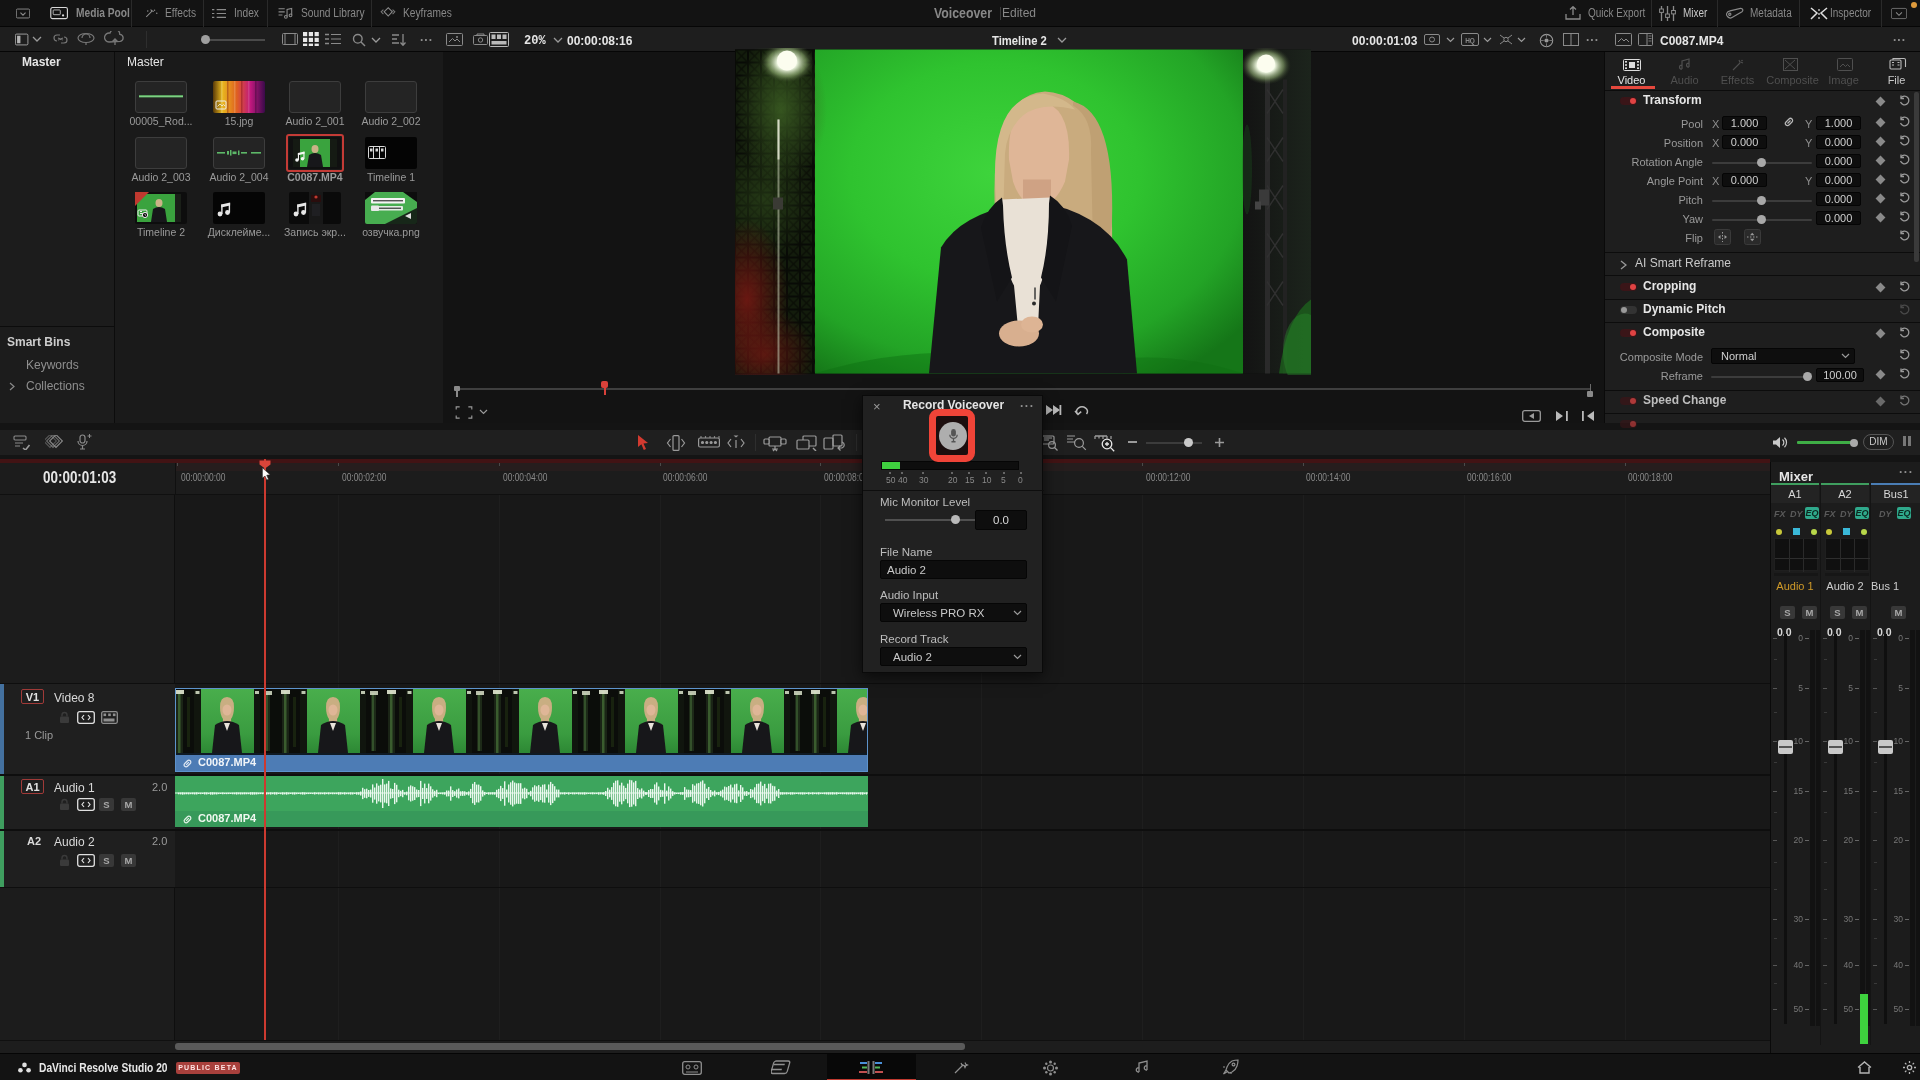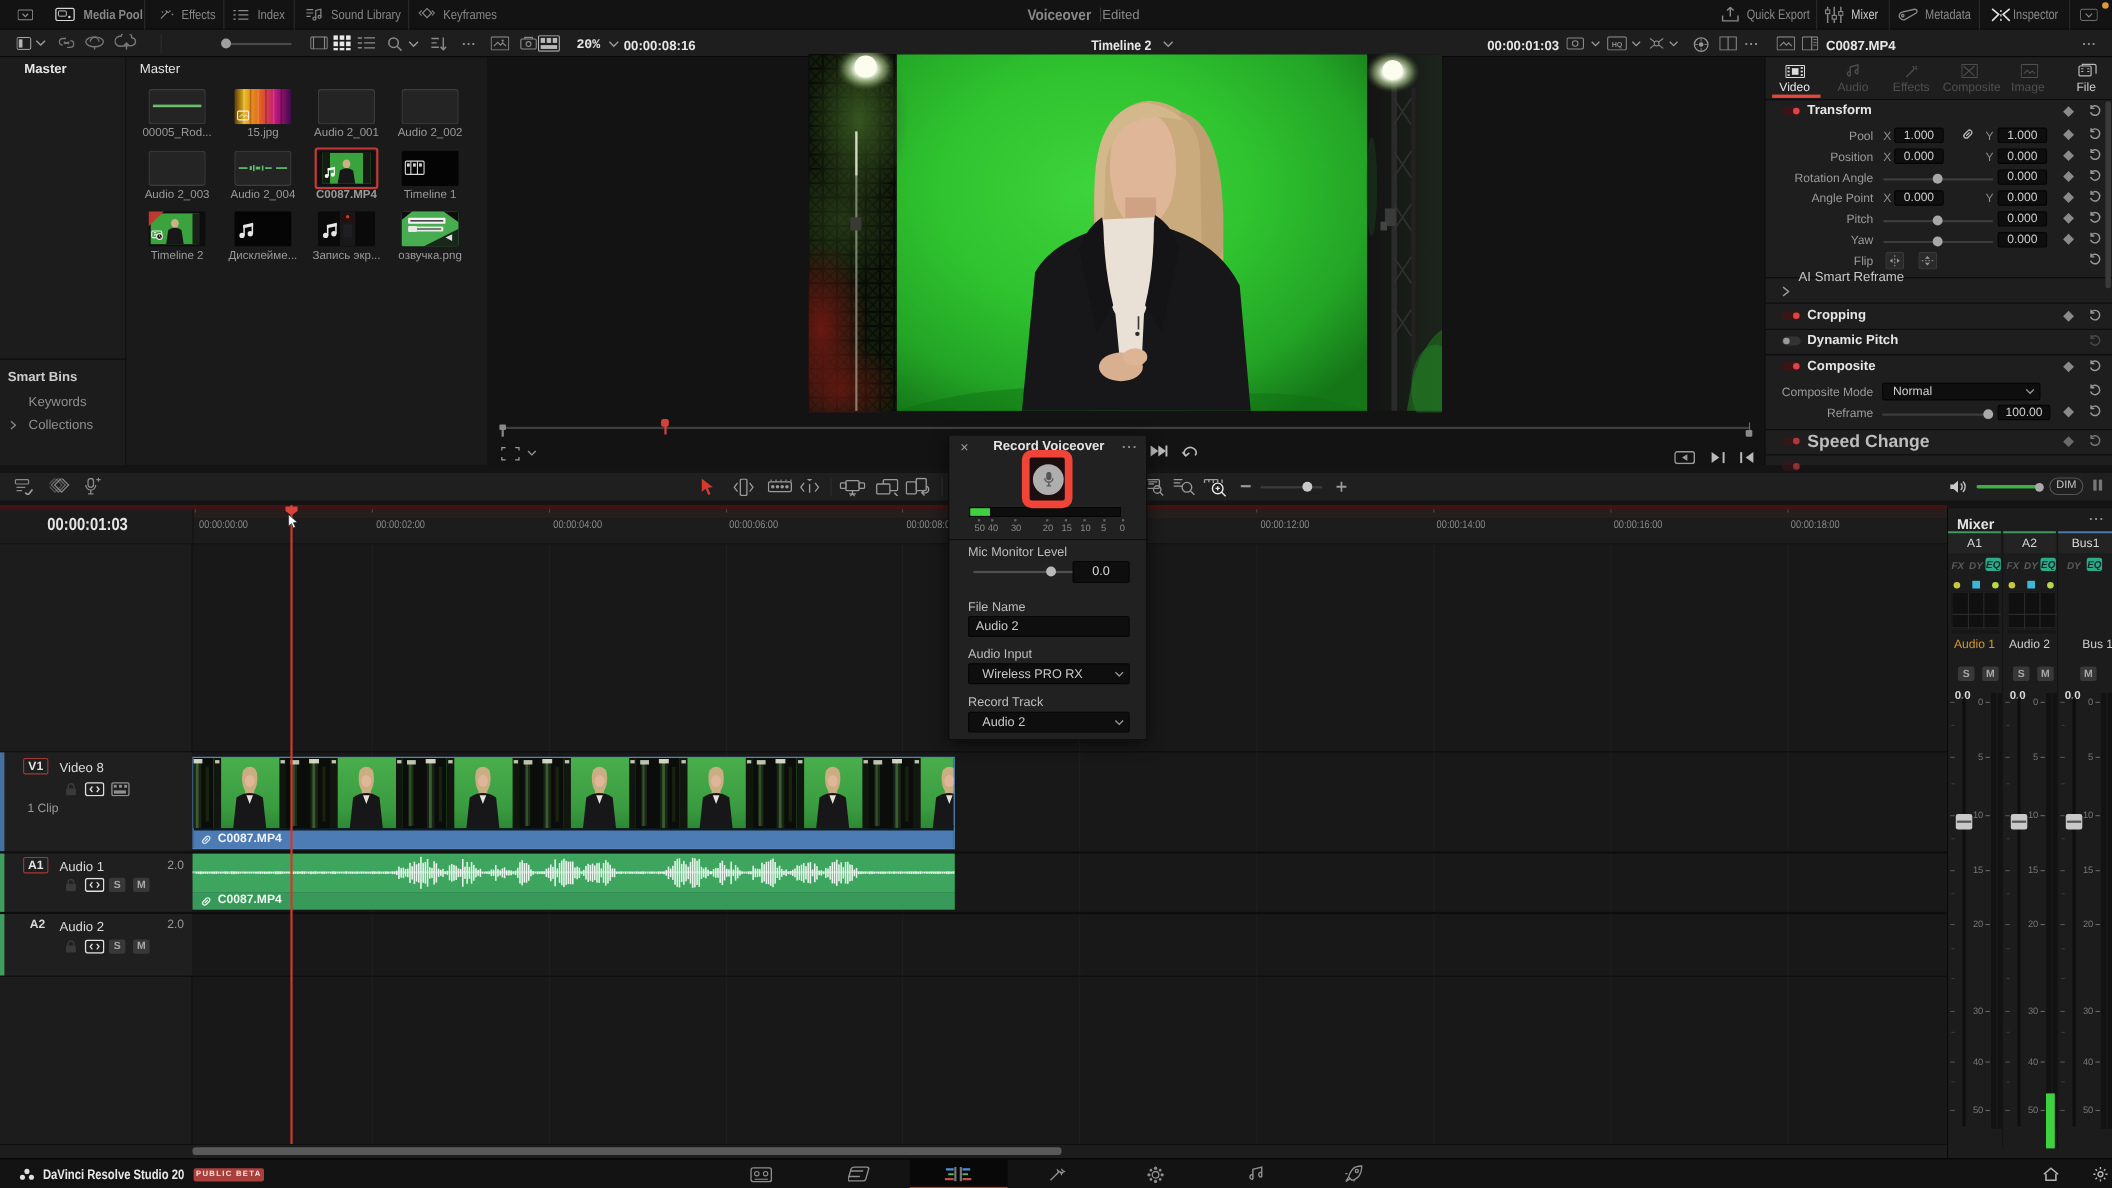--- a/index.html
+++ b/index.html
@@ -716,21 +716,21 @@
         <path d="M6 6.2 L8.2 3.7 l2.2 2.5 Z M6 9.8 l2.2 2.5 2.2 -2.5 Z" fill="#9a9a9a"></path>
       </svg>
     <svg class="reset" style="left:294px;top:178px" viewBox="0 0 11 11">
         <path d="M2 3 a4.3 4.3 0 1 1 -0.5 4" fill="none" stroke="#9a9a9a" stroke-width="1.3"></path>
         <path d="M2 0.5 v3 h3" fill="none" stroke="#9a9a9a" stroke-width="1.3"></path>
       </svg>
     <div class="abs" style="left:0;top:200px;width:316px;height:1px;background:#0c0c0c;"></div>
     <svg class="abs" style="left:15px;top:208px" width="7" height="10" viewBox="0 0 7 10">
         <path d="M1 1 l5 4 -5 4" fill="none" stroke="#9a9a9a" stroke-width="1.3"></path>
       </svg>
-    <div class="abs" style="left:30px;top:192px;font-size:12px;color:#c9c9c9;">AI Smart Reframe</div>
+    <div class="abs" style="left:30px;top:204px;font-size:12px;color:#c9c9c9;">AI Smart Reframe</div>
     <div class="abs" style="left:0;top:223px;width:316px;height:1px;background:#0c0c0c;"></div>
     <div class="toggle" style="left:15px;top:231px;">
         <i></i>
       </div>
     <div class="abs white b" style="left:38px;top:227px;font-size:12px;">Cropping</div>
     <div class="kf" style="left:272px;top:232px;"></div>
     <svg class="reset" style="left:294px;top:229px" viewBox="0 0 11 11">
         <path d="M2 3 a4.3 4.3 0 1 1 -0.5 4" fill="none" stroke="#9a9a9a" stroke-width="1.3"></path>
         <path d="M2 0.5 v3 h3" fill="none" stroke="#9a9a9a" stroke-width="1.3"></path>
       </svg>
@@ -768,21 +768,21 @@
     <div class="inbox" style="left:211px;top:316px;width:48px;height:14px;font-size:11px;text-align:center;line-height:13px;">100.00</div>
     <div class="kf" style="left:272px;top:319px;"></div>
     <svg class="reset" style="left:294px;top:316px" viewBox="0 0 11 11">
         <path d="M2 3 a4.3 4.3 0 1 1 -0.5 4" fill="none" stroke="#9a9a9a" stroke-width="1.3"></path>
         <path d="M2 0.5 v3 h3" fill="none" stroke="#9a9a9a" stroke-width="1.3"></path>
       </svg>
     <div class="abs" style="left:0;top:338px;width:316px;height:1px;background:#0c0c0c;"></div>
     <div class="toggle" style="left:15px;top:345px;opacity:.75">
         <i></i>
       </div>
-    <div class="abs b" style="left:38px;top:341px;font-size:16px;color:#bdbdbd;">Speed Change</div>
+    <div class="abs b" style="left:38px;top:341px;font-size:12px;color:#bdbdbd;">Speed Change</div>
     <div class="kf" style="left:272px;top:346px;opacity:.7"></div>
     <svg class="reset" style="left:294px;top:343px;opacity:.7" viewBox="0 0 11 11">
         <path d="M2 3 a4.3 4.3 0 1 1 -0.5 4" fill="none" stroke="#9a9a9a" stroke-width="1.3"></path>
         <path d="M2 0.5 v3 h3" fill="none" stroke="#9a9a9a" stroke-width="1.3"></path>
       </svg>
     <div class="abs" style="left:0;top:361px;width:316px;height:1px;background:#0c0c0c;"></div>
     <div class="toggle" style="left:15px;top:368px;opacity:.6">
         <i></i>
       </div>
     <div class="abs" style="left:309px;top:40px;width:5px;height:170px;background:#3a3a3a;border-radius:2px;"></div>
@@ -1442,21 +1442,21 @@
     <div class="abs" style="left:40px;top:67px;width:6px;height:6px;border-radius:50%;background:#b8d84a;"></div>
     <div class="abs" style="left:55px;top:67px;width:6px;height:6px;border-radius:50%;background:#c8c83a;"></div>
     <div class="abs" style="left:72px;top:66px;width:7px;height:7px;background:#3ab8d8;"></div>
     <div class="abs" style="left:90px;top:67px;width:6px;height:6px;border-radius:50%;background:#b8d84a;"></div>
     <div class="eqg" style="left:3px;"></div>
       <div class="abs" style="left:3px;top:111px;width:44px;height:3px;background:#161616;"></div>
     <div class="eqg" style="left:54px;"></div>
       <div class="abs" style="left:54px;top:111px;width:44px;height:3px;background:#161616;"></div>
     <div class="abs" style="left:0;top:118px;width:48px;text-align:center;font-size:11px;color:#d09a28;">Audio 1</div>
     <div class="abs" style="left:50px;top:118px;width:48px;text-align:center;font-size:11px;color:#cdcdcd;">Audio 2</div>
-    <div class="abs" style="left:100px;top:118px;width:50px;text-align:right;font-size:11px;color:#cdcdcd;">Bus 1</div>
+    <div class="abs" style="left:100px;top:118px;width:50px;text-align:left;font-size:11px;color:#cdcdcd;">Bus 1</div>
     <div class="smbtn" style="left:9px;top:144px;">S</div>
       <div class="smbtn" style="left:31px;top:144px;">M</div>
     <div class="smbtn" style="left:59px;top:144px;">S</div>
       <div class="smbtn" style="left:81px;top:144px;">M</div>
     <div class="smbtn" style="left:120px;top:144px;">M</div>
     <div class="abs" style="left:6px;top:164px;font-size:10.5px;font-weight:bold;color:#d9d9d9;">0.0</div>
     <div class="abs" style="left:56px;top:164px;font-size:10.5px;font-weight:bold;color:#d9d9d9;">0.0</div>
     <div class="abs" style="left:106px;top:164px;font-size:10.5px;font-weight:bold;color:#d9d9d9;">0.0</div>
     <div class="abs" style="left:48.5px;top:23px;width:1.5px;height:560px;background:#141414;"></div>
     <div class="abs" style="left:98.5px;top:23px;width:1.5px;height:560px;background:#141414;"></div>

